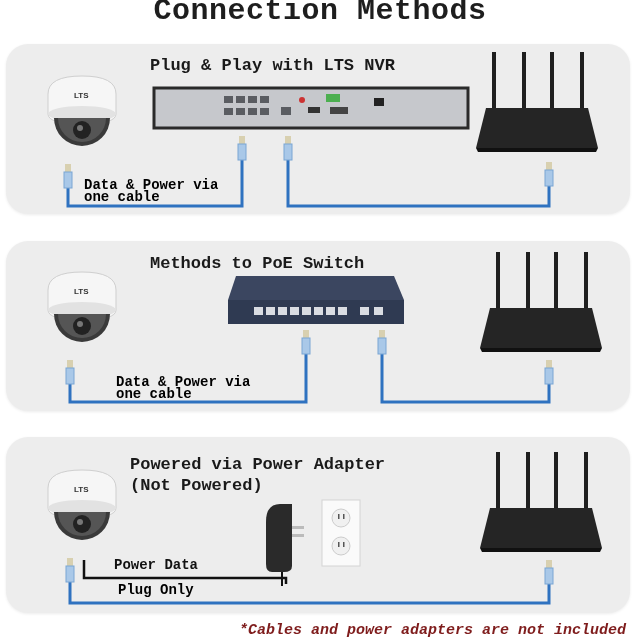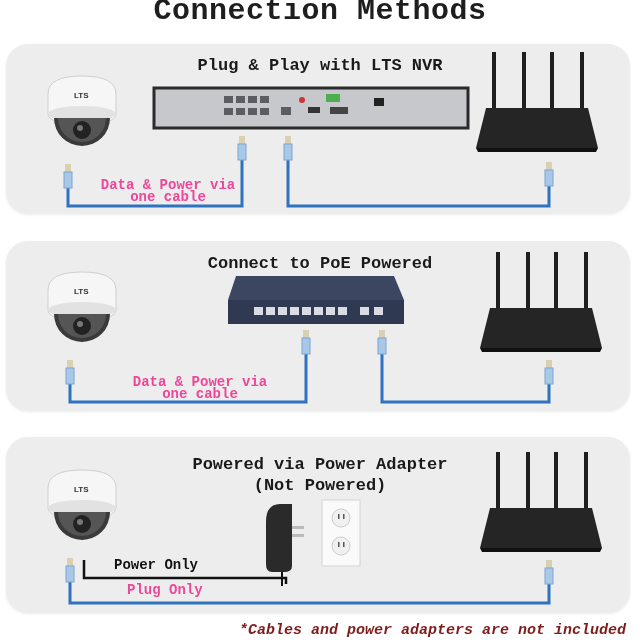--- a/index.html
+++ b/index.html
@@ -3,36 +3,36 @@
 <meta charset="utf-8">
 <style>
   html, body { margin:0; padding:0; }
   body { width:640px; height:643px; background:#ffffff; position:relative; overflow:hidden;
          font-family:"Liberation Mono", "DejaVu Sans Mono", monospace; }
   .title { position:absolute; left:0; top:-6px; width:640px; text-align:center; font-size:30px;
            font-weight:bold; color:#1e1e1e; letter-spacing:0.5px; }
   .panel { position:absolute; left:6px; width:624px; height:170px; background:#ededed;
            border-radius:22px; box-shadow:0 1px 3px rgba(0,0,0,0.08); }
   .p1 { top:44px; } .p2 { top:241px; } .p3 { top:437px; height:176px; }
-  .ptitle { position:absolute; text-align:center; font-size:17px; font-weight:bold; color:#1a1a1a; }
-  .lbl-blue { position:absolute; color:#ec4899; font-size:14px; line-height:12px; text-align:center; font-weight:bold;margin-left:9px; }
+  .ptitle { position:absolute; text-align:left; font-size:17px; font-weight:bold; color:#1a1a1a; }
+  .lbl-blue { position:absolute; color:#000000; font-size:14px; line-height:12px; font-weight:bold; }
   .lbl-black { position:absolute; color:#111; font-size:14px; font-weight:bold; }
   .foot { position:absolute; right:14px; top:622px; font-size:15px; font-style:italic; font-weight:bold; color:#7f1d1d; }
   svg { position:absolute; left:0; top:0; }
 </style>
 </head>
 <body>
 
 <div class="title">Connection Methods</div>
 
 <div class="panel p1"></div>
 <div class="ptitle" style="left:150px;top:56px;width:340px;">Plug &amp; Play with LTS NVR</div>
 
 <div class="panel p2"></div>
-<div class="ptitle" style="left:150px;top:254px;width:340px;">Connect to PoE Powered</div>
+<div class="ptitle" style="left:150px;top:254px;width:340px;">Methods to PoE Switch</div>
 
 <div class="panel p3"></div>
 <div class="ptitle" style="left:130px;top:455px;width:380px;">Powered via Power Adapter</div>
 <div class="ptitle" style="left:130px;top:476px;width:380px;">(Not Powered)</div>
 
 <svg width="640" height="643">
   <defs>
     <g id="camera">
       <path d="M-34,-30 Q-34,-48 0,-48 Q34,-48 34,-30 L34,-10 Q34,0 0,0 Q-34,0 -34,-10 Z" fill="#f6f6f6" stroke="#cfcfcf"></path>
       <ellipse cx="0" cy="-10" rx="34" ry="8" fill="#e2e2e2"></ellipse>
@@ -156,16 +156,16 @@
 </svg>
 
 <div class="lbl-blue" style="left:84px;top:179px;width:150px;">
   <div>Data &amp; Power via</div>
   <div>one cable</div>
 </div>
 <div class="lbl-blue" style="left:116px;top:376px;width:150px;">
   <div>Data &amp; Power via</div>
   <div>one cable</div>
 </div>
-<div class="lbl-black" style="left:114px;top:557px;">Power Only</div>
+<div class="lbl-black" style="left:114px;top:557px;">Power Data</div>
 <div class="lbl-blue" style="left:118px;top:584px;">Plug Only</div>
 
 <div class="foot">*Cables and power adapters are not included</div>
 
 </body></html>

